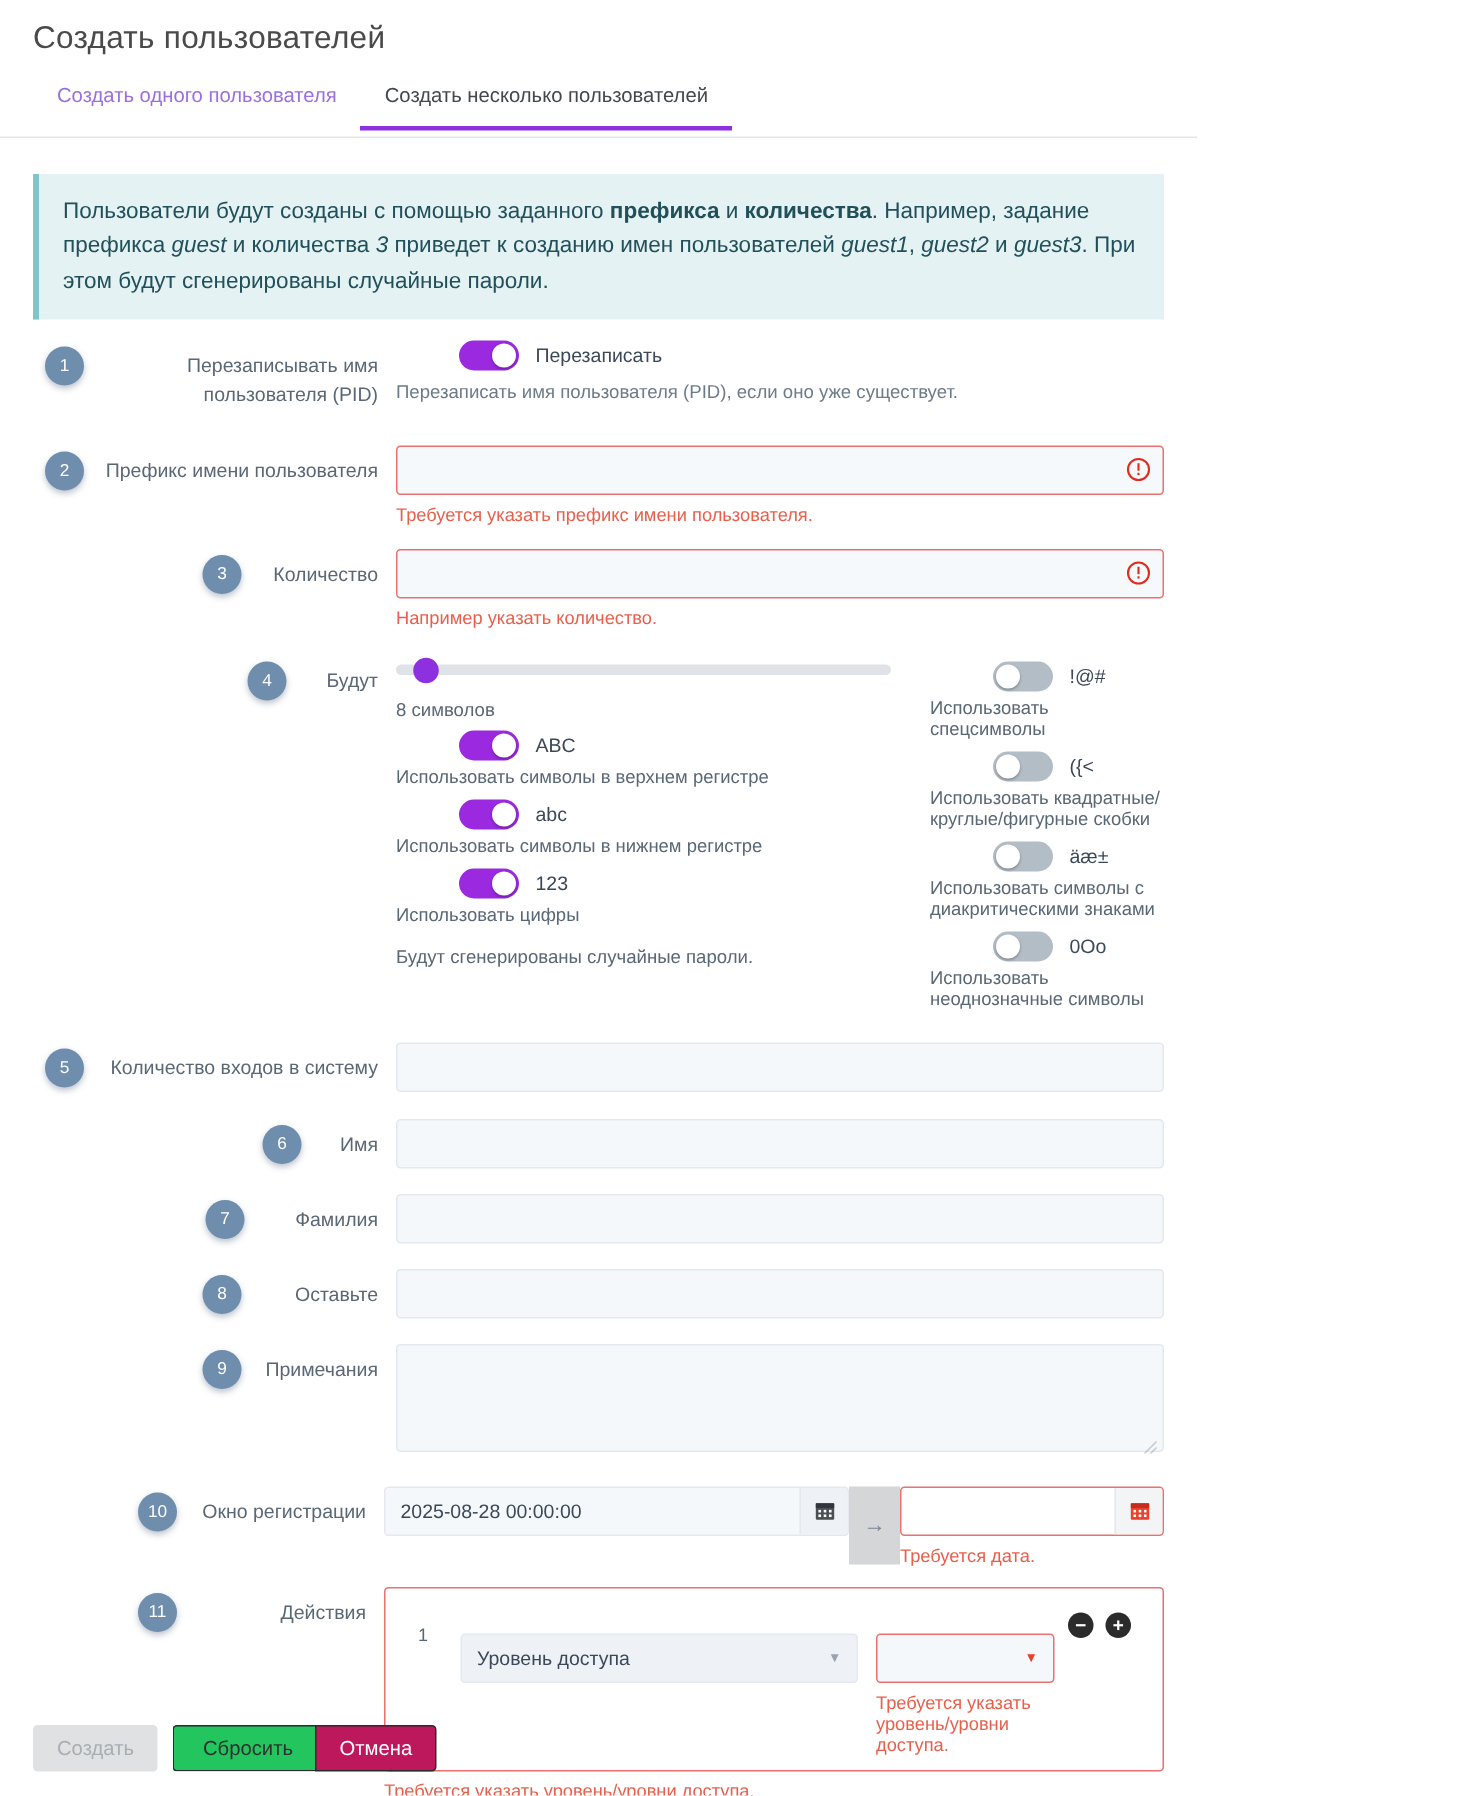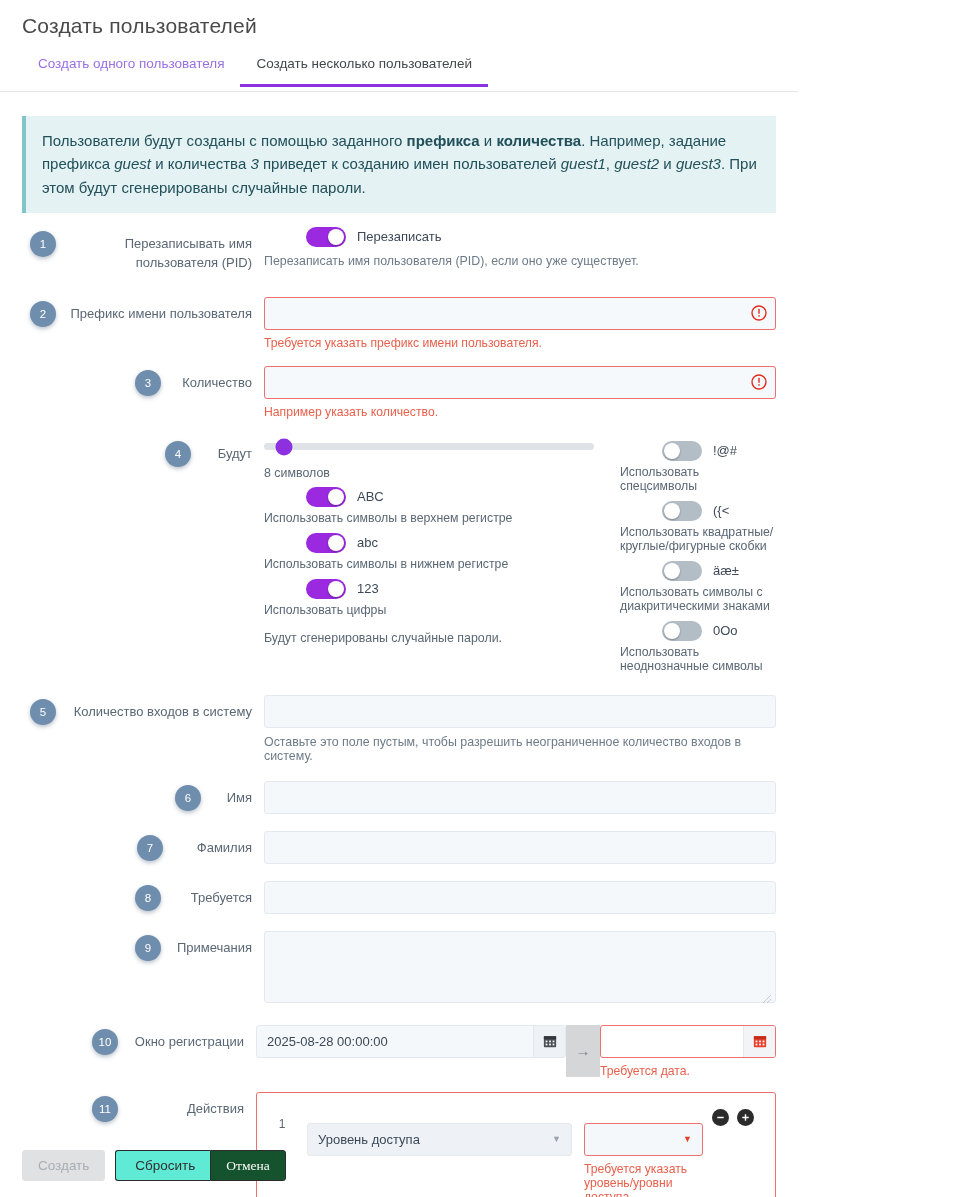--- a/index.html
+++ b/index.html
@@ -204,22 +204,22 @@
   .footer {
     position: absolute; left: 22px; bottom: 16px;
     display: flex; align-items: center;
   }
   .btn {
     height: 31px; font-size: 13.5px; padding: 0 15px;
     display: flex; align-items: center; cursor: pointer;
     font-family: "Liberation Sans", sans-serif;
   }
   .btn-create { background: #dfe1e3; color: #a9aeb3; border: 1px solid #dfe1e3; border-radius: 3px; margin-right: 10px; cursor: default; }
-  .btn-reset { background: #5eead4; color: #303030; border: 1px solid #2b2b2b; border-right: none; border-radius: 3px 0 0 3px; padding-left: 19px; }
-  .btn-cancel { background: #14532d; color: #ffffff; border: 1px solid #2b2b2b; border-radius: 0 3px 3px 0; font-family: Liberation Serif, serif; }
+  .btn-reset { background: #22c55e; color: #303030; border: 1px solid #2b2b2b; border-right: none; border-radius: 3px 0 0 3px; padding-left: 19px; }
+  .btn-cancel { background: #be185d; color: #ffffff; border: 1px solid #2b2b2b; border-radius: 0 3px 3px 0; }
 </style>
 </head>
 <body>
 
 <div class="page">
 
   <div class="page-title">Создать пользователей</div>
 
   <div class="tabbar">
     <div class="tab inactive">Создать одного пользователя</div>
@@ -362,21 +362,20 @@
       </div>
     </div>
 
     <div class="row" style="margin-top:14px;">
       <div class="badge-col">
         <div class="badge">5</div>
       </div>
       <div class="label-col">Количество входов в систему</div>
       <div class="field-col">
         <input class="inp" type="text" value="" style="">
-        <div class="hint">Оставьте это поле пустым, чтобы разрешить неограниченное количество входов в систему.</div>
       </div>
     </div>
 
     <div class="row" style="margin-top:18px;">
       <div class="badge-col" style="margin-left:145px;">
         <div class="badge">6</div>
       </div>
       <div class="label-col" style="width:55px;flex:0 0 55px;">Имя</div>
       <div class="field-col">
         <input class="inp" type="text" value="" style="">
@@ -390,21 +389,21 @@
       <div class="label-col" style="width:93px;flex:0 0 93px;">Фамилия</div>
       <div class="field-col">
         <input class="inp" type="text" value="" style="">
       </div>
     </div>
 
     <div class="row" style="margin-top:17px;">
       <div class="badge-col" style="margin-left:105px;">
         <div class="badge">8</div>
       </div>
-      <div class="label-col" style="width:95px;flex:0 0 95px;">Требуется</div>
+      <div class="label-col" style="width:95px;flex:0 0 95px;">Оставьте</div>
       <div class="field-col">
         <input class="inp" type="text" value="" style="">
       </div>
     </div>
 
     <div class="row" style="margin-top:17px;">
       <div class="badge-col" style="margin-left:105px;">
         <div class="badge">9</div>
       </div>
       <div class="label-col" style="width:95px;flex:0 0 95px;">Примечания</div>

